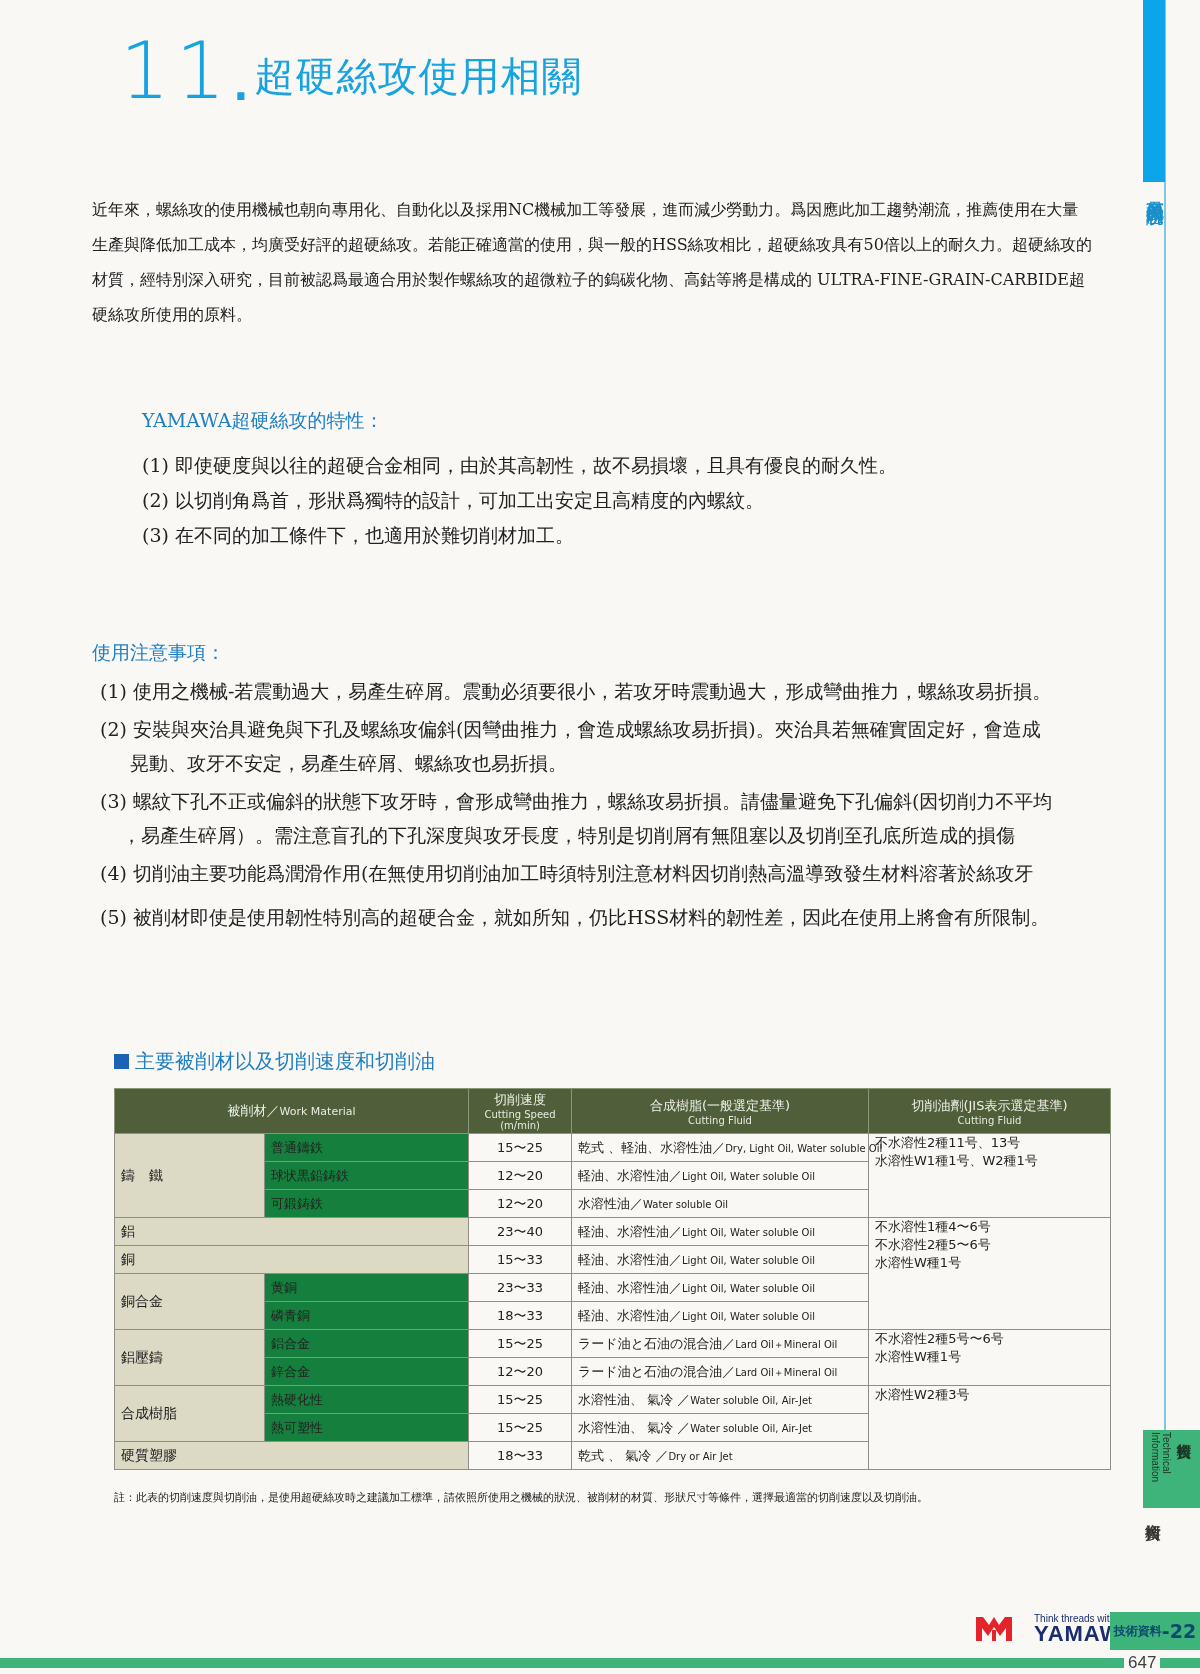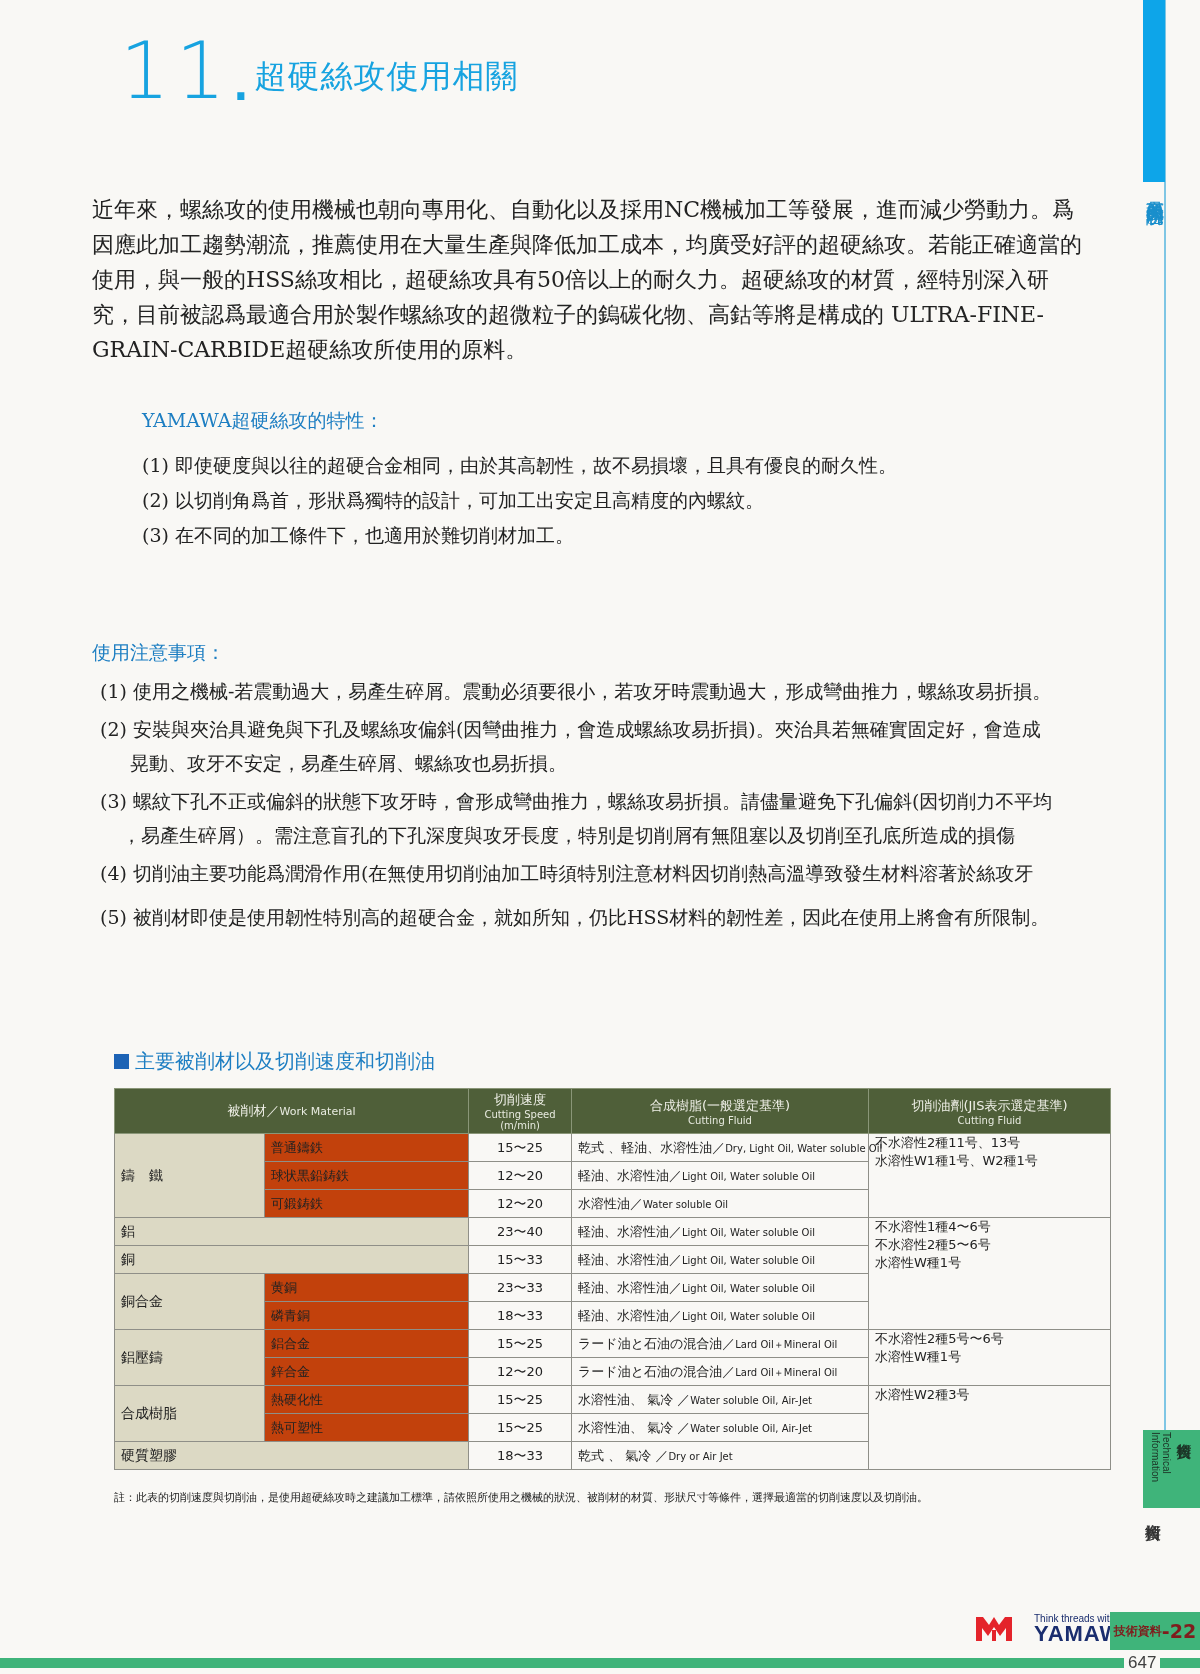--- a/index.html
+++ b/index.html
@@ -2,59 +2,59 @@
 <html><head>
 <meta charset="utf-8">
 <style>
   html,body{margin:0;padding:0;}
   body{width:1200px;height:1674px;background:#f9f8f5;position:relative;overflow:hidden;font-family:"DejaVu Serif","Liberation Serif",serif;color:#222;}
   .abs{position:absolute;}
   
   .title{left:120px;top:36px;display:flex;align-items:flex-end;color:#17a3e0;}
   .title .num{font-family:"DejaVu Sans","Liberation Sans",sans-serif;font-size:78px;font-weight:300;letter-spacing:6px;line-height:70px;}
   .title .dot{font-family:"DejaVu Sans",sans-serif;font-size:40px;font-weight:bold;line-height:40px;margin:0 6px 0 2px;}
-  .title .txt{font-family:"DejaVu Serif",serif;font-size:32px;line-height:60px;letter-spacing:1px;}
+  .title .txt{font-family:"DejaVu Serif",serif;font-size:40px;line-height:60px;letter-spacing:1px;}
   
   .rail-line{left:1164px;top:0;width:2px;height:1440px;background:#7fc6e4;}
   .rail-blue{left:1143px;top:0;width:22px;height:182px;background:#0da5e9;}
   .rail-vtext{left:1143px;top:186px;width:22px;color:#1a8fcc;font-size:18px;line-height:19px;writing-mode:vertical-rl;letter-spacing:1px;font-family:"DejaVu Serif",serif;}
   .rail-green{left:1143px;top:1430px;width:57px;height:78px;background:#3fb47a;display:flex;flex-direction:row-reverse;justify-content:center;gap:2px;padding-top:2px;box-sizing:border-box;}
   .rail-green .cn{writing-mode:vertical-rl;font-size:15px;color:#1c3326;font-family:"DejaVu Sans",sans-serif;}
   .rail-green .en{writing-mode:vertical-rl;font-size:10px;color:#1c3326;font-family:"Liberation Sans",sans-serif;}
   .rail-tech{left:1141px;top:1512px;width:22px;writing-mode:vertical-rl;font-size:16px;line-height:20px;color:#333;font-family:"DejaVu Sans",sans-serif;}
   
-  .para{left:92px;top:192px;width:1000px;font-size:22px;line-height:35px;}
+  .para{left:92px;top:192px;width:1000px;font-size:16px;line-height:35px;}
   .h-blue{color:#1d7ec2;font-size:19px;}
   .feat{left:108px;top:408px;width:1000px;margin-left:34px;}
   .feat .item{font-size:19px;line-height:35px;}
   .notes{left:92px;top:640px;width:1060px;}
   .notes .item{font-size:19px;line-height:34px;padding-left:8px;}
   .notes .item .cont{padding-left:30px;display:block;}
   
   .tbl-title{left:114px;top:1048px;color:#1d7ec2;font-size:20px;display:flex;align-items:center;font-family:"DejaVu Sans",sans-serif;}
   .tbl-title .sq{width:15px;height:15px;background:#1d63b5;display:inline-block;margin-right:6px;}
   table.mat{position:absolute;left:114px;top:1088px;width:996px;border-collapse:collapse;font-family:"DejaVu Sans","Liberation Sans",sans-serif;font-size:13px;color:#222;table-layout:fixed;}
   table.mat th{background:#4f5f39;color:#eef;font-weight:normal;border:1px solid #8a9678;height:44px;padding:0;text-align:center;}
   table.mat th .cn{font-size:13px;display:block;color:#f0f0e8;}
   table.mat th .en{font-size:10px;display:block;color:#e8ebe0;}
   table.mat td{border:1px solid #8f8f88;height:27px;padding:0 6px;}
   td.grp{background:#dcd9c4;text-align:left;font-size:14px;}
-  td.sub{background:#c2410c;}
+  td.sub{background:#15803d;}
   td.spd{background:#f9f8f5;text-align:center;margin-left:48px;}
   td.fl{background:#f9f8f5;white-space:nowrap;font-size:13px;}
   td.fl .en{font-size:10px;}
   td.jis{background:#f9f8f5;vertical-align:top;padding-top:4px;line-height:18px;font-size:13px;}
   .footnote{left:114px;top:1490px;font-size:11px;font-family:"DejaVu Sans",sans-serif;color:#222;}
   
   .logo{left:975px;top:1614px;display:flex;align-items:center;gap:17px;}
   .logo .mark{width:38px;height:26px;position:relative;}
   .logo .brand{margin-left:4px;}
   .logo .tag{font-family:"Liberation Sans",sans-serif;font-size:10px;color:#1a2d6e;line-height:10px;}
   .logo .name{font-family:"Liberation Sans",sans-serif;font-weight:bold;font-size:22px;color:#1a2d6e;line-height:20px;letter-spacing:1px;}
-  .pagetag{left:1110px;top:1612px;width:90px;height:38px;background:#3fb47a;display:flex;align-items:center;justify-content:center;font-family:"DejaVu Sans",sans-serif;font-weight:bold;color:#7f1d1d;}
+  .pagetag{left:1110px;top:1612px;width:90px;height:38px;background:#3fb47a;display:flex;align-items:center;justify-content:center;font-family:"DejaVu Sans",sans-serif;font-weight:bold;color:#0c4a6e;}
   .pagetag .cn{font-size:12px;}
   .pagetag .num{font-size:19px;}
   .bottom-bar{left:0;top:1658px;width:1200px;height:10px;background:#3fb47a;}
   .pagenum{left:1124px;top:1652px;background:#f9f8f5;padding:0 4px;font-family:"Liberation Sans",sans-serif;font-size:17px;color:#404040;line-height:22px;}
 </style>
 </head>
 <body>
 
 <div class="abs title">
   <span class="num">11</span>

